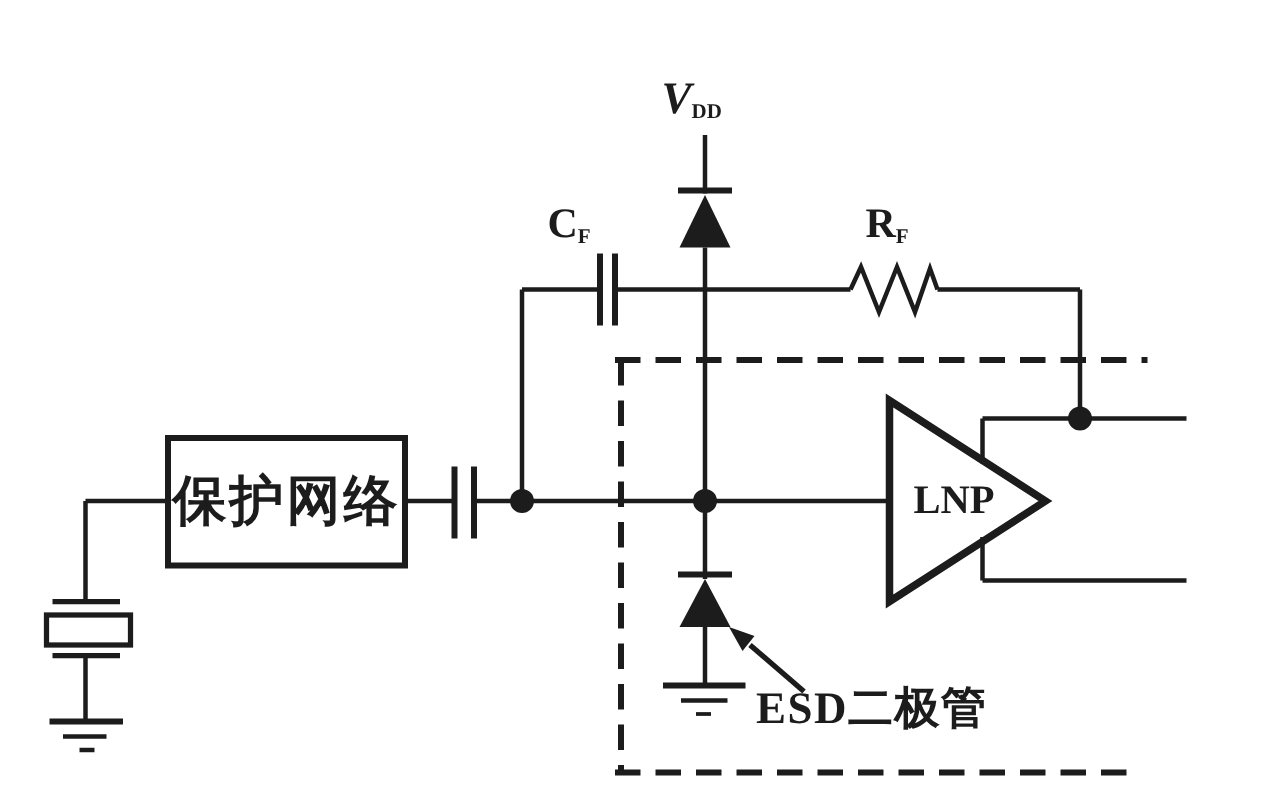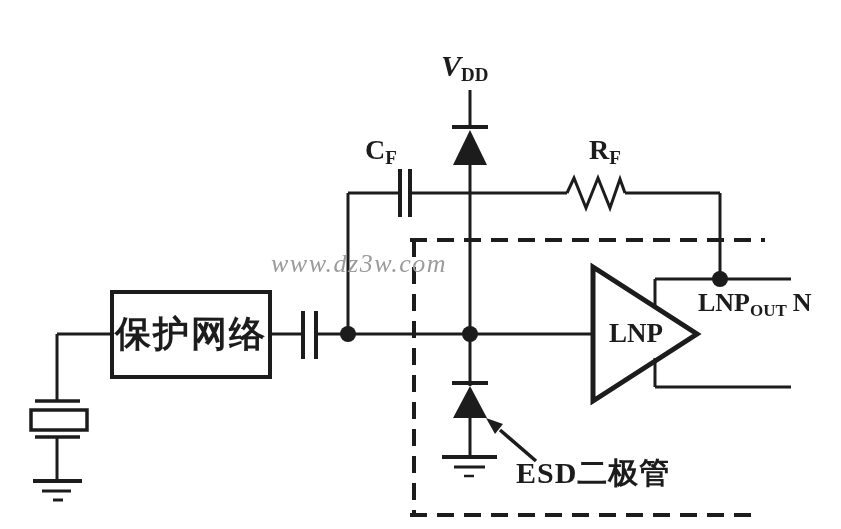--- a/index.html
+++ b/index.html
@@ -3,21 +3,21 @@
 <meta charset="utf-8">
 <style>
   html,body{margin:0;padding:0;background:#ffffff;}
   .stage{
     position:relative;width:841px;height:529px;background:#ffffff;overflow:hidden;
     font-family:"Liberation Serif","DejaVu Serif",serif;color:#1c1c1c;
   }
   .stage svg{position:absolute;left:0;top:0;}
   .lbl{position:absolute;font-weight:bold;white-space:nowrap;line-height:1;color:#1c1c1c;}
   .lbl .base{font-size:28px;}
-  .lbl .sub{font-size:19px;vertical-align:-0.28em;letter-spacing:0;}
+  .lbl .sub{font-size:14px;vertical-align:-0.28em;letter-spacing:0;}
   .lbl .suffix{font-size:26px;margin-left:6px;}
   .lbl-vdd .base{font-style:italic;font-size:30px;}
   .lbl-pin .base{font-size:26px;}
   .lbl-pin .sub{font-size:17px;}
   .lbl-amp{font-size:27px;}
   .box-label{
     position:absolute;left:112px;top:292px;width:158px;height:85px;
     display:flex;align-items:center;justify-content:center;
     font-size:36px;font-weight:bold;letter-spacing:2px;
   }
@@ -122,26 +122,24 @@
         <line x1="536" y1="461" x2="500" y2="430" stroke-width="3.5"></line>
         <polygon points="486,418 503,424 495,434" fill="#1c1c1c" stroke="none"></polygon>
       </g>
     </g>
   </svg>
 
   <div class="lbl lbl-vdd" style="left:441px;top:51px"><span class="base">V</span><span class="sub">DD</span></div>
 
   <div class="lbl" style="left:365px;top:136px"><span class="base">C</span><span class="sub">F</span></div>
 
-  <div class="lbl" style="left:589px;top:136px"><span class="base">R</span><span class="sub">F</span></div>
+  <div class="lbl" style="left:577px;top:136px"><span class="base">R</span><span class="sub">F</span></div>
 
 
-  <div class="lbl lbl-pin" style="left:698px;top:290px"><span class="base">LNP</span><span class="sub">OUT</span><span class="suffix">N</span></div>
 
   <div class="lbl lbl-amp" style="left:609px;top:320px">LNP</div>
 
   <div class="box-label">保护网络</div>
 
-  <div class="lbl lbl-esd" style="left:516px;top:458px">ESD二极管</div>
+  <div class="lbl lbl-esd" style="left:504px;top:458px">ESD二极管</div>
 
-  <div class="watermark" style="left:271px;top:249px">www.dz3w.com</div>
 
 </div>
 
 </body></html>

